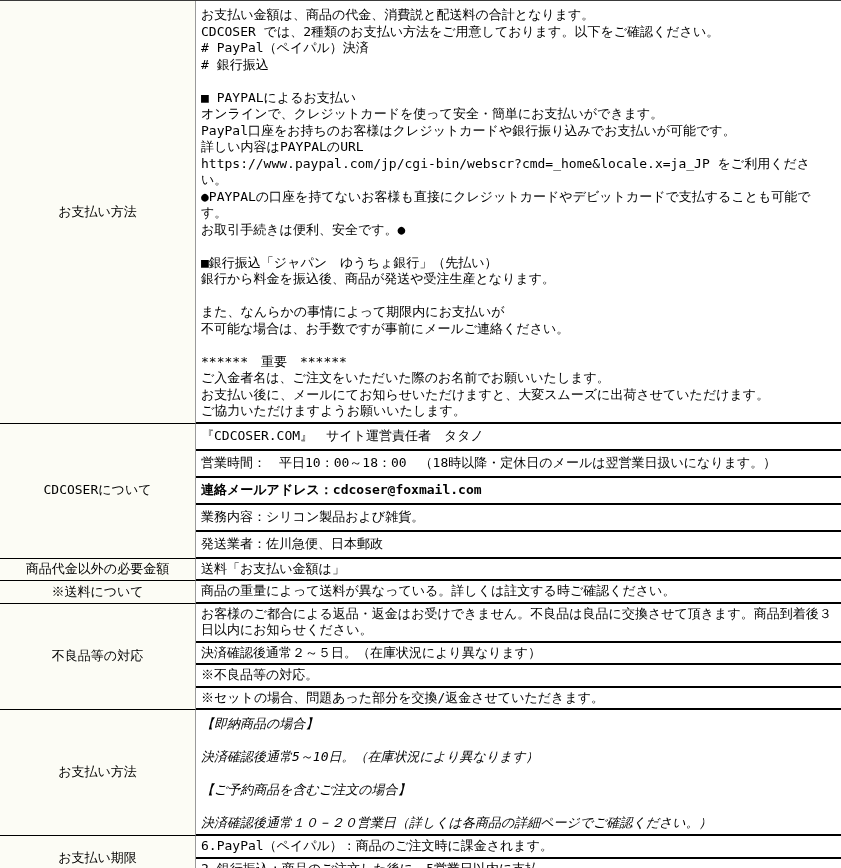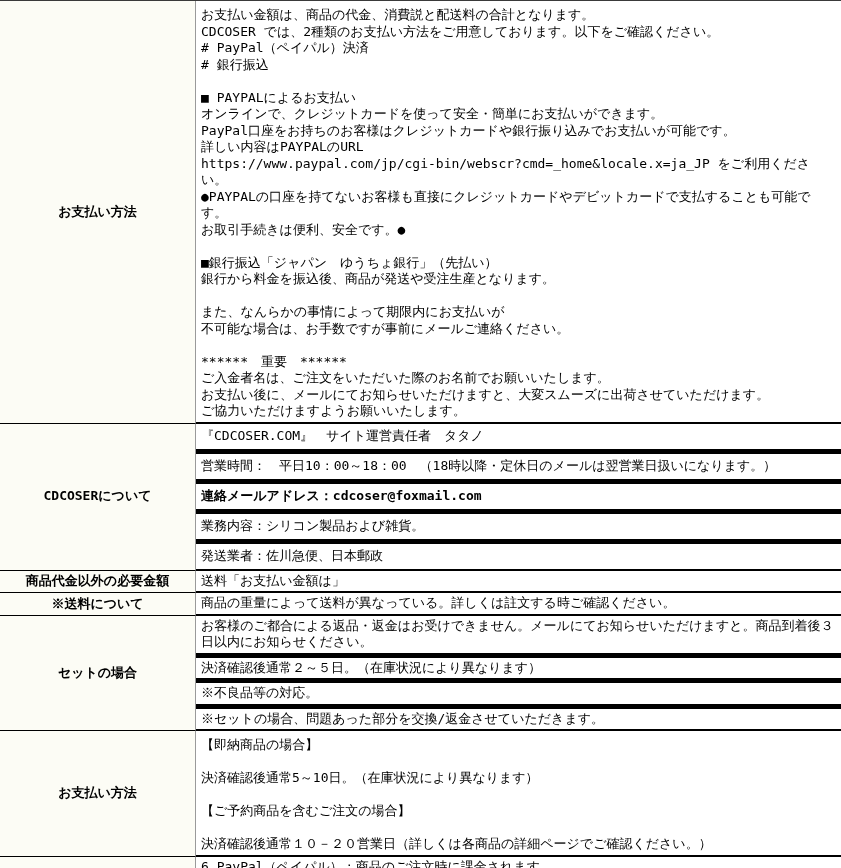--- a/index.html
+++ b/index.html
@@ -17,41 +17,41 @@
     width: 841px;
     border-collapse: separate;
     border-spacing: 0;
     table-layout: fixed;
     border-top: 1px solid #3a3a3a;
   }
   col.col-head { width: 196px; }
   col.col-body { width: 645px; }
   th.rh {
     background: #fcfcf5;
-    font-weight: bold;
+    font-weight: normal;
     text-align: center;
     vertical-align: middle;
     border-right: 1px solid #9a9a9a;
     border-bottom: 1px solid #000000;
     padding: 2px 4px;
     font-size: 13px;
   }
   td.body {
     background: #ffffff;
     vertical-align: middle;
-    border-bottom: 5px solid #000000;
+    border-bottom: 2px solid #000000;
     padding: 2px 5px;
     word-break: break-word;
     overflow: hidden;
   }
   tr.sec-end td.body { border-bottom: 2px solid #000000; margin-left: 23px; }
   td.pre { white-space: pre-line; vertical-align: top; padding-top: 6px; }
   td.bold { font-weight: bold; margin-top: 41px; }
   tr.about-row td.body { height: 21px; }
-  td.delivery { height: 116px; }
+  td.delivery { height: 116px; font-style: italic; }
 </style>
 </head>
 <body>
 
 <div class="page">
   <table class="info-table">
     <colgroup>
         <col class="col-head">
         <col class="col-body">
       </colgroup>
@@ -105,22 +105,22 @@
         <th class="rh">商品代金以外の必要金額</th>
         <td class="body">送料「お支払い金額は」</td>
       </tr>
 
       <tr class="sec-end">
         <th class="rh">※送料について</th>
         <td class="body">商品の重量によって送料が異なっている。詳しくは註文する時ご確認ください。</td>
       </tr>
 
       <tr>
-        <th class="rh" rowspan="4">セットの場合</th>
-        <td class="body">お客様のご都合による返品・返金はお受けできません。メールにてお知らせいただけますと。商品到着後３日以内にお知らせください。</td>
+        <th class="rh" rowspan="4">不良品等の対応</th>
+        <td class="body">お客様のご都合による返品・返金はお受けできません。不良品は良品に交換させて頂きます。商品到着後３日以内にお知らせください。</td>
       </tr>
       <tr>
         <td class="body">決済確認後通常２～５日。（在庫状況により異なります）</td>
       </tr>
       <tr>
         <td class="body">※不良品等の対応。</td>
       </tr>
       <tr class="sec-end">
         <td class="body">※セットの場合、問題あった部分を交換/返金させていただきます。</td>
       </tr>

